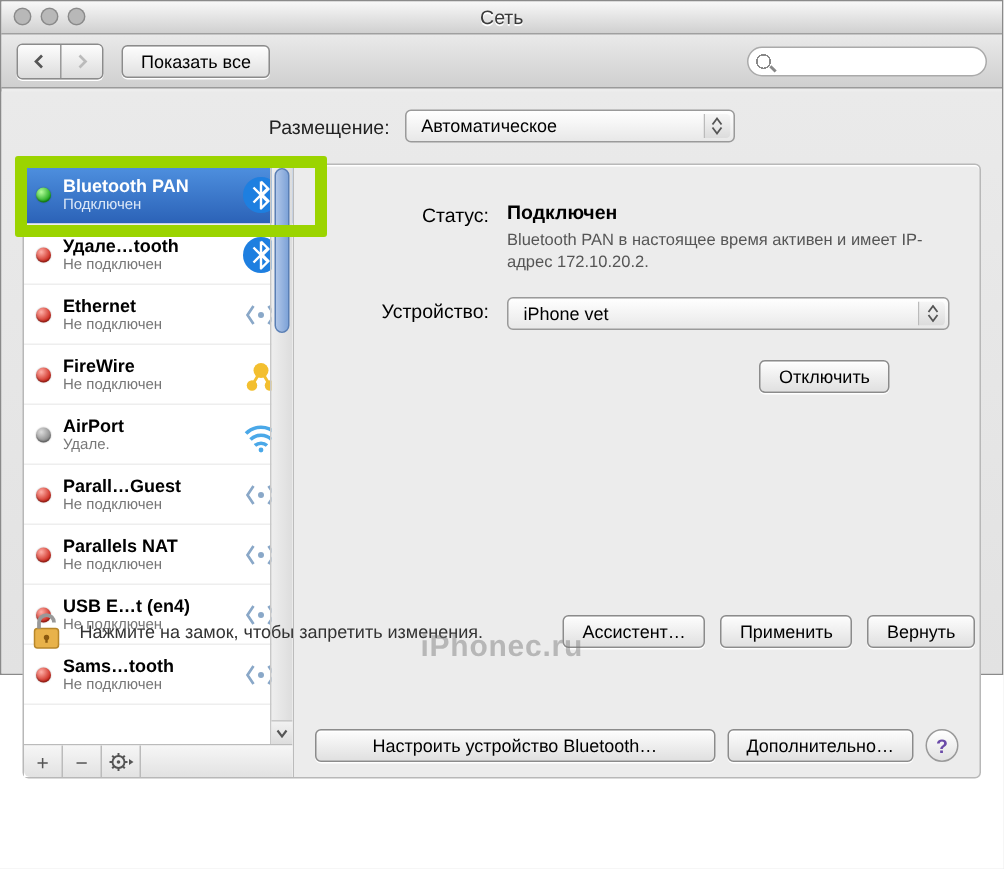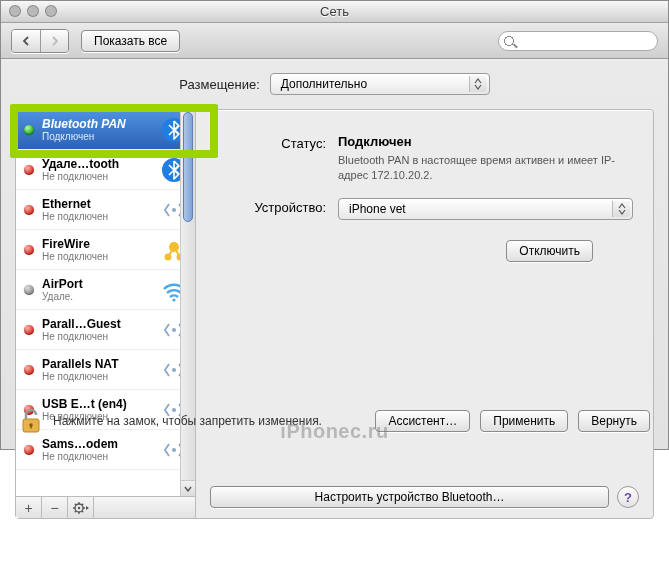--- a/index.html
+++ b/index.html
@@ -90,21 +90,21 @@
     min-height:40px;
   }
   .item .dot{ width:10px; height:10px; border-radius:50%; flex-shrink:0; box-shadow:inset 0 -1px 1px rgba(0,0,0,.3), 0 0 1px rgba(0,0,0,.4);}
   .dot.green{ background: radial-gradient(circle at 35% 30%, #b6ff9b, #1ea71e 70%);}
   .dot.red{ background: radial-gradient(circle at 35% 30%, #ffb0a8, #cc2a1f 70%);}
   .dot.gray{ background: radial-gradient(circle at 35% 30%, #ddd, #888 70%);}
   .item .txt{ flex:1; overflow:hidden;}
   .item .name{ font-size:12px; font-weight:bold; white-space:nowrap; overflow:hidden; text-overflow:ellipsis;}
   .item .sub{ font-size:10px; color:#777;}
   .item.selected{ background: linear-gradient(#4f91e0,#2b62b7);}
-  .item.selected .name{ color:#fff;font-style:italic;}
+  .item.selected .name{ color:#fff;}
   .item.selected .sub{ color:#dbe7f7;}
   .item .svc-icon{ width:26px; height:26px; flex-shrink:0; display:flex; align-items:center; justify-content:center;}
 
   .highlight-box{
     position:absolute; left:-6px; top:-6px; width:208px; height:54px;
     border:8px solid #9bd400; z-index:5; pointer-events:none;
     border-radius:2px;
   }
 
   .sidebar-footer{
@@ -163,21 +163,21 @@
     <div class="search-wrap search-glass">
       <input class="search" type="text" placeholder="" style="">
     </div>
   </div>
 
   <div class="content">
 
     <div class="loc-row">
       <div class="loc-label">Размещение:</div>
       <div class="select">
-        <span>Дополнительно</span>
+        <span>Автоматическое</span>
         <span class="arrows">
           <svg viewBox="0 0 8 6">
               <path d="M1 5 L4 1 L7 5" fill="none" stroke="#555" stroke-width="1.2"></path>
             </svg>
           <svg viewBox="0 0 8 6">
               <path d="M1 1 L4 5 L7 1" fill="none" stroke="#555" stroke-width="1.2"></path>
             </svg>
         </span>
       </div>
     </div>
@@ -305,21 +305,21 @@
                       <path d="M8 7 L4 13 L8 19"></path>
                       <path d="M18 7 L22 13 L18 19"></path>
                     </g>
                     <circle cx="13" cy="13" r="2" fill="#8aa8c8"></circle>
                   </svg>
                 </span>
               </div>
               <div class="item">
                 <span class="dot red"></span>
                 <span class="txt">
-                  <div class="name">Sams…odem</div>
+                  <div class="name">Sams…tooth</div>
                   <div class="sub">Не подключен</div>
                 </span>
                 <span class="svc-icon">
                   <svg viewBox="0 0 26 26">
                     <g stroke="#8aa8c8" stroke-width="1.8" fill="none">
                       <path d="M8 7 L4 13 L8 19"></path>
                       <path d="M18 7 L22 13 L18 19"></path>
                     </g>
                     <circle cx="13" cy="13" r="2" fill="#8aa8c8"></circle>
                   </svg>
@@ -381,20 +381,21 @@
               </span>
             </div>
           </div>
         </div>
         <div class="disconnect-row">
           <button class="mac-btn">Отключить</button>
         </div>
 
         <div class="bottom-buttons">
           <button class="mac-btn" style="flex:1">Настроить устройство Bluetooth…</button>
+          <button class="mac-btn">Дополнительно…</button>
           <button class="help-btn">?</button>
         </div>
       </div>
 
     </div>
 
     <div class="lock-row">
       <svg class="lock-icon" viewBox="0 0 24 28">
         <rect x="4" y="12" width="16" height="13" rx="2" fill="#e8b24a" stroke="#b8872a"></rect>
         <path d="M7 12 V8 a5 5 0 0 1 10 0" fill="none" stroke="#999" stroke-width="2.5"></path>

